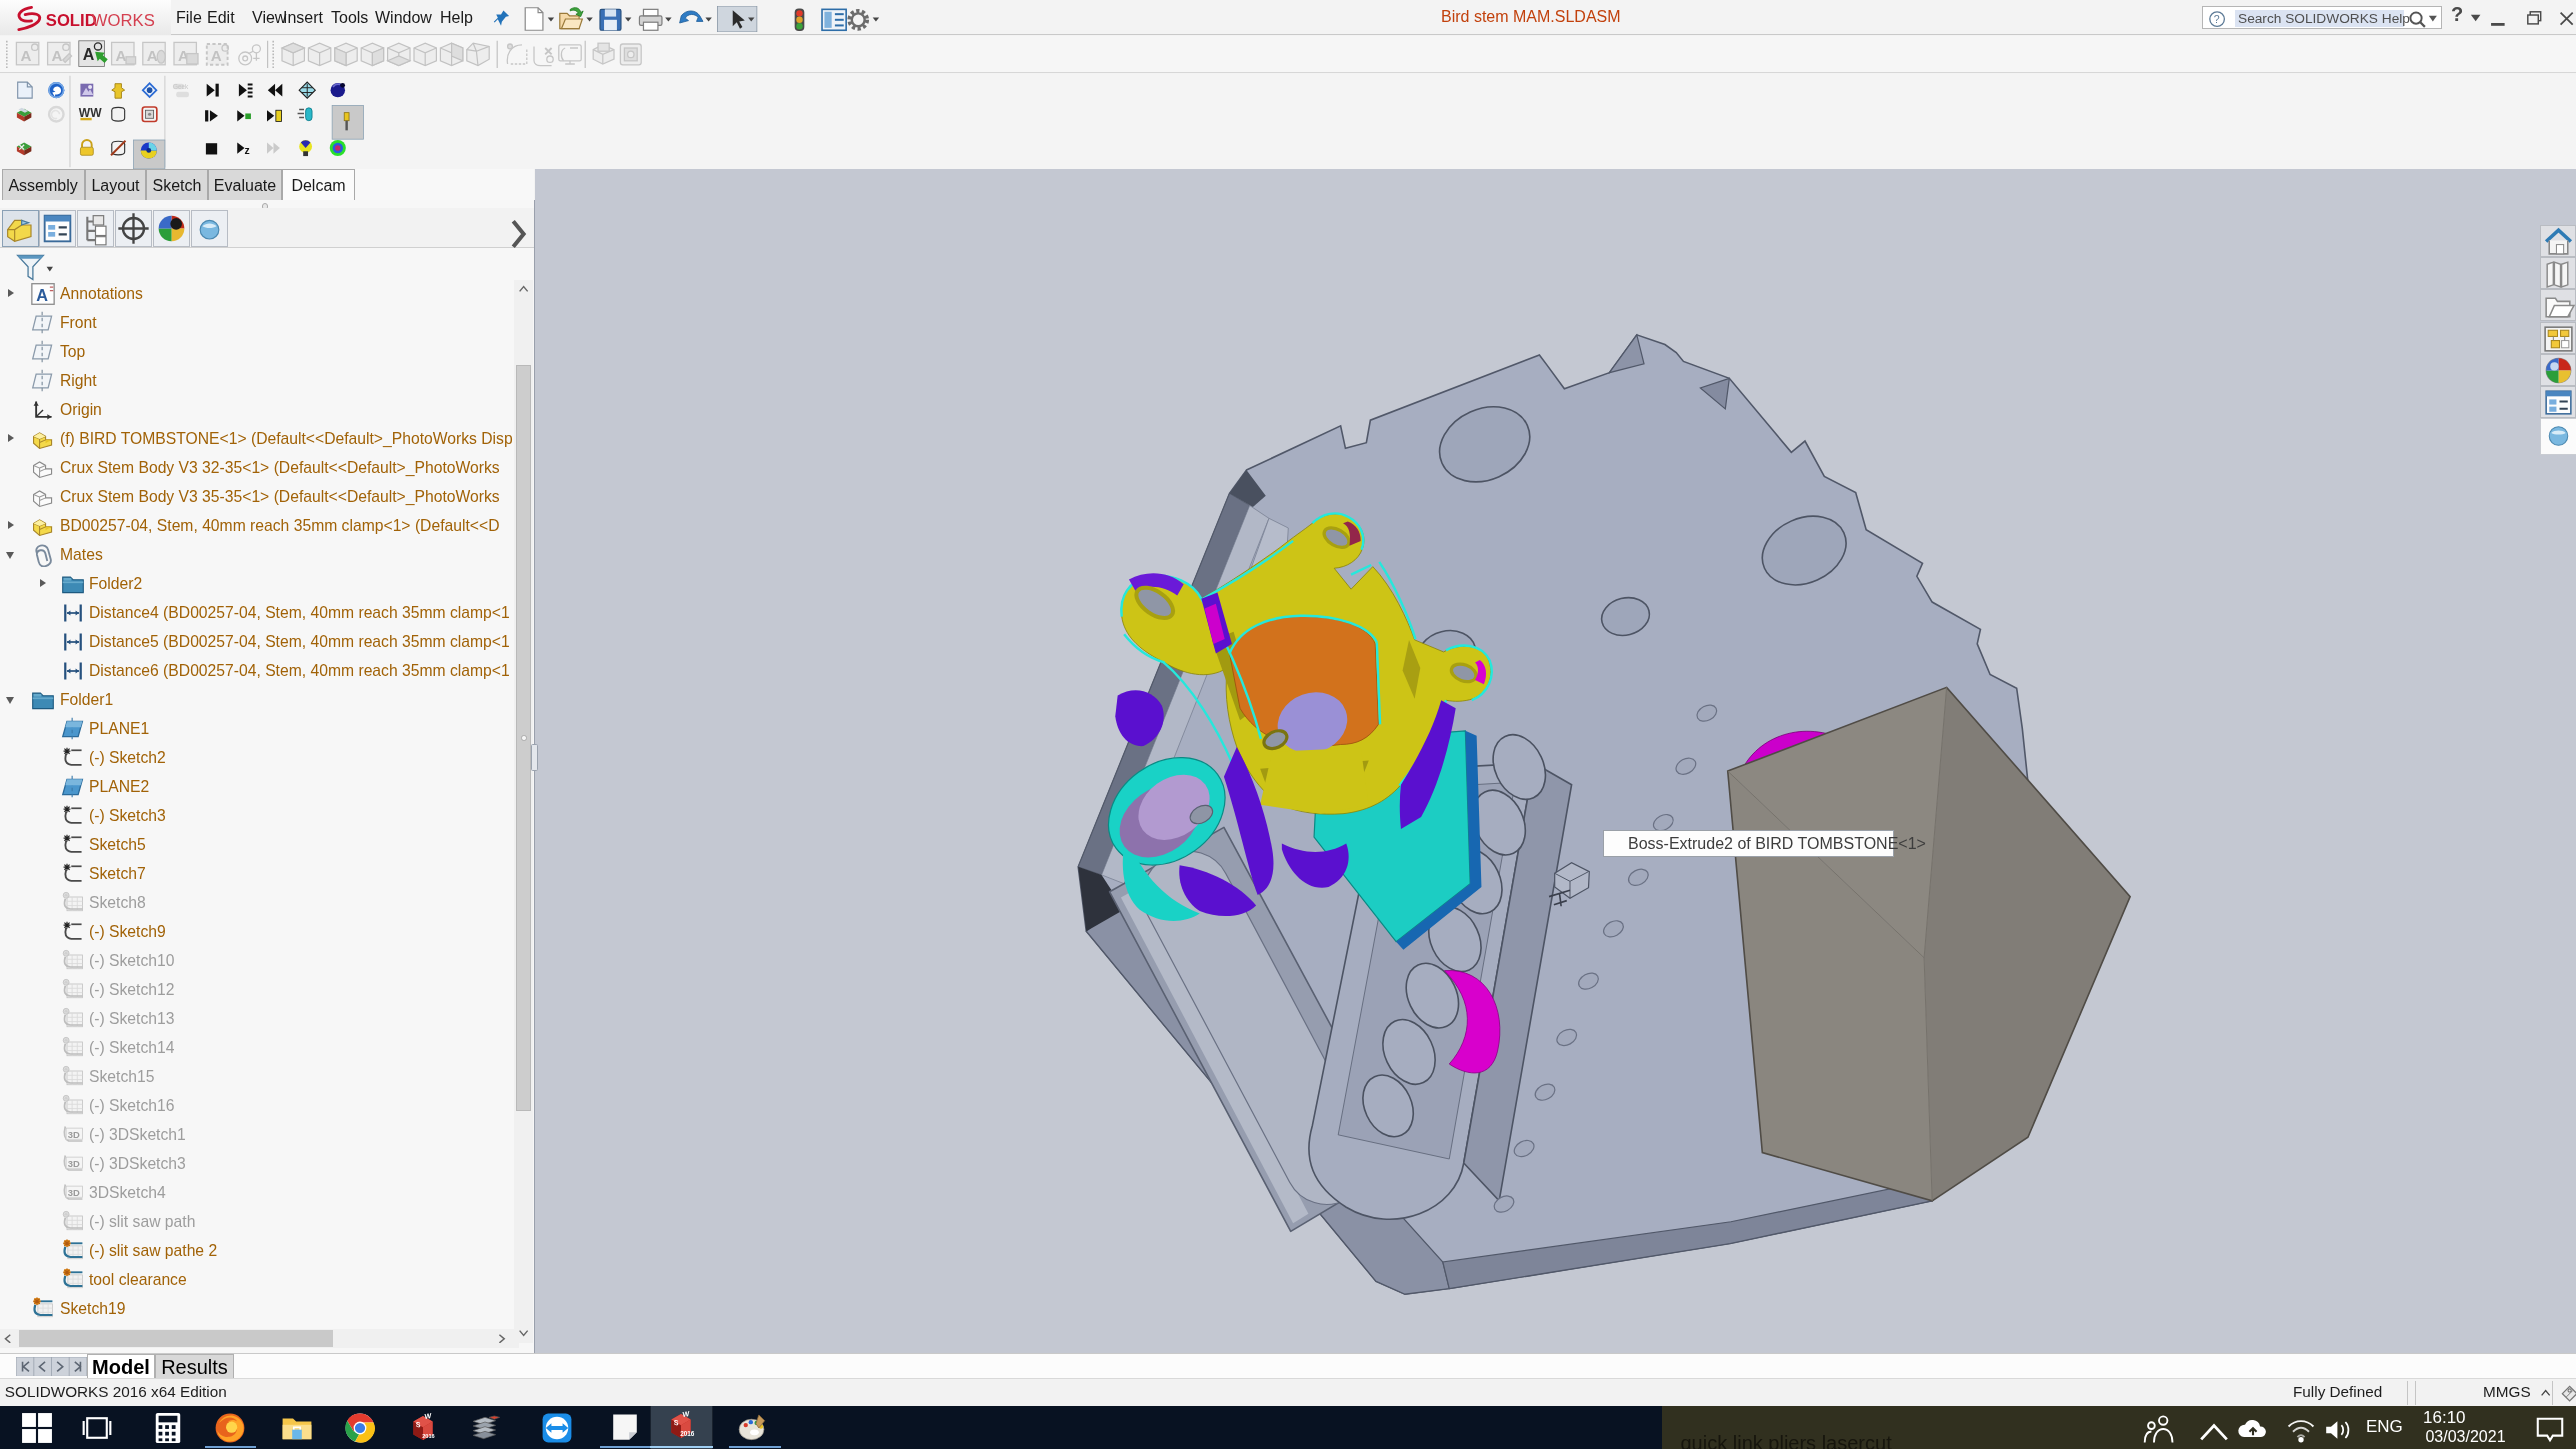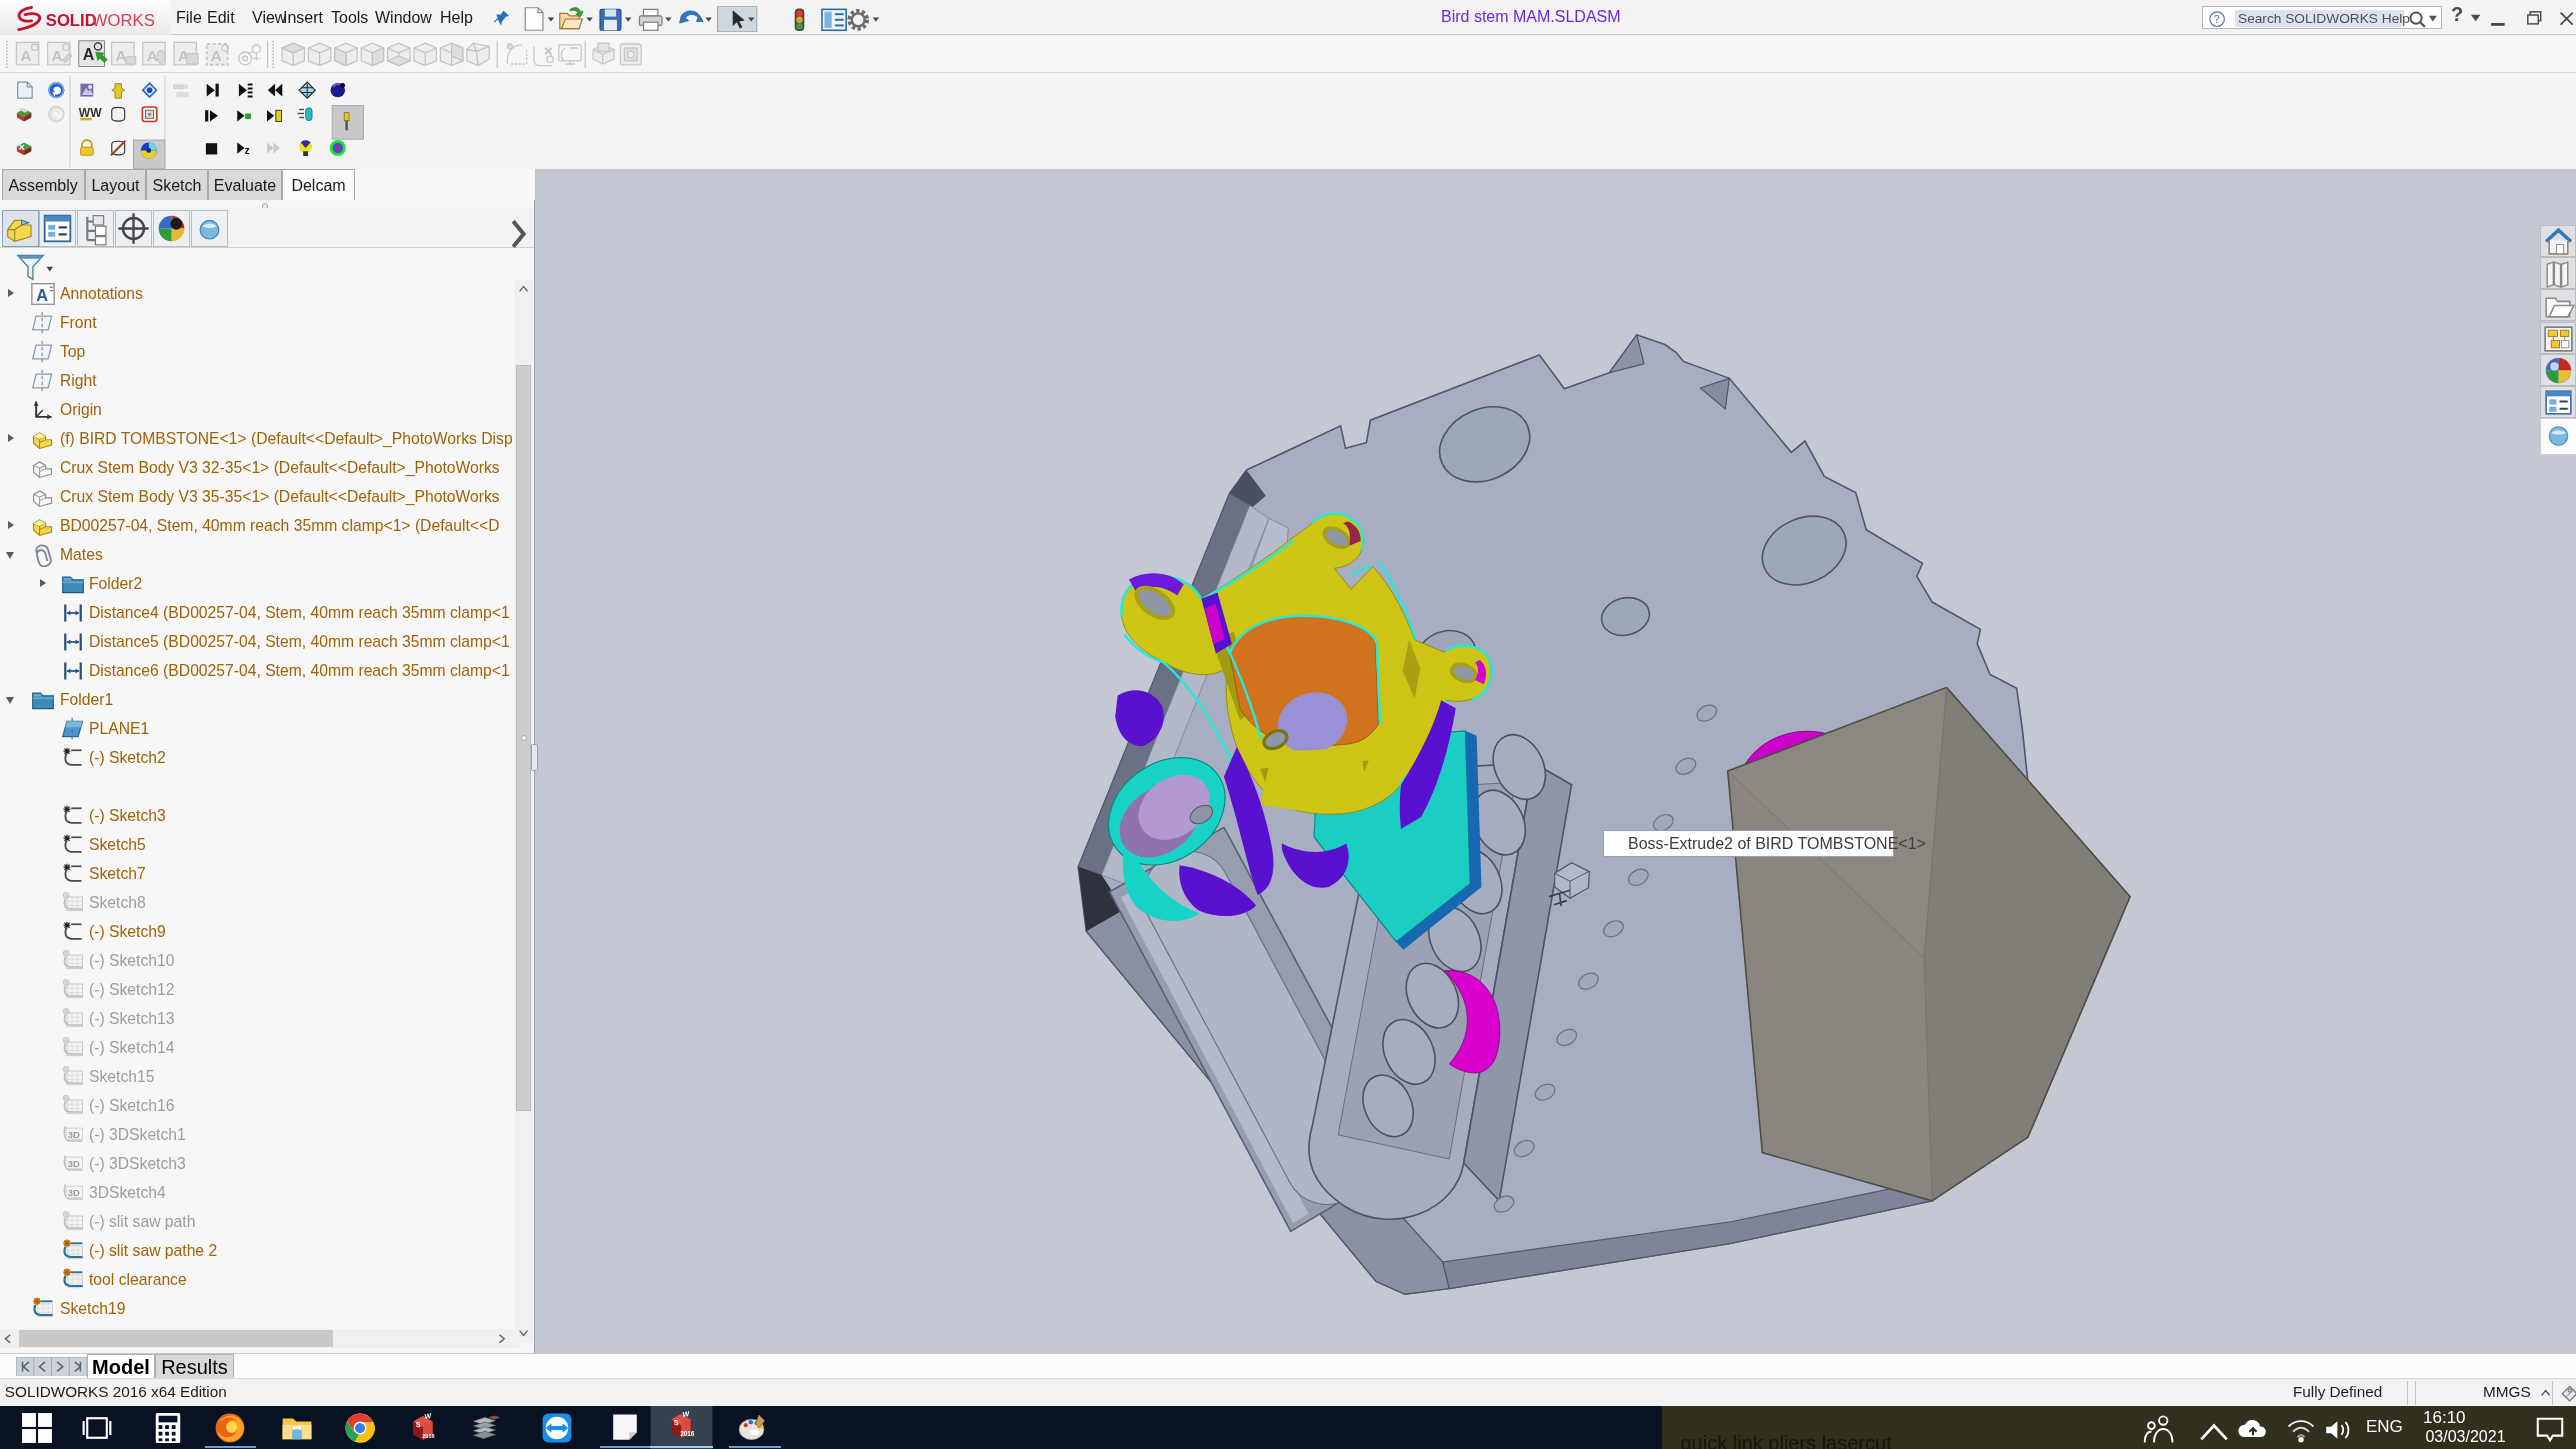--- a/index.html
+++ b/index.html
@@ -3,21 +3,21 @@
 <meta charset="utf-8">
 <style>
 *{margin:0;padding:0;box-sizing:border-box}
 html,body{width:2576px;height:1449px;overflow:hidden}
 body{font-family:"Liberation Sans",sans-serif;position:relative;background:#f3f3f3}
 .abs{position:absolute}
 
 #titlebar{position:absolute;left:0;top:0;width:2576px;height:35px;background:#f3f3f3;border-bottom:0.8px solid #c9c9c9}
 #logo{position:absolute;left:0;top:0;width:171px;height:35px;background:linear-gradient(180deg,#fdfdfd,#e9e9e9)}
 .menu{position:absolute;top:0;height:35px;line-height:35px;font-size:16px;color:#1a1a1a}
-#wtitle{position:absolute;left:1441px;top:0;height:35px;line-height:34px;font-size:16px;color:#6d28d9}
+#wtitle{position:absolute;left:1441px;top:0;height:35px;line-height:34px;font-size:16px;color:#c2410c}
 
 #search{position:absolute;left:2202px;top:6.4px;width:240px;height:23px;background:#fff;border:0.8px solid #b5b5b5}
 
 #row2{position:absolute;left:0;top:36px;width:2576px;height:37px;background:#f6f6f6;border-bottom:0.8px solid #d7d7d7}
 
 #cmdmgr{position:absolute;left:0;top:74px;width:2576px;height:95px;background:#f4f4f4}
 
 #rtabs{position:absolute;left:0;top:169px;width:534px;height:31px;background:#f8f8f8}
 .rtab{position:absolute;top:0;height:31px;line-height:31px;text-align:center;font-size:16px;color:#1a1a1a;background:#d9d9d9;border:0.8px solid #a9a9a9;border-bottom:none}
 .rtab.act{background:#fbfbfb;font-weight:normal;border-bottom:none}
@@ -840,20 +840,26 @@
           <use href="#s-plb"></use>
         </svg>
         <span class="tx">PLANE1</span>
       </div>
     <div class="tr l1" style="--n:16">
         <svg class="ic" width="24" height="24" viewBox="0 0 28 28">
           <use href="#s-sk"></use>
         </svg>
         <span class="tx">(-) Sketch2</span>
       </div>
+    <div class="tr l1" style="--n:17">
+        <svg class="ic" width="24" height="24" viewBox="0 0 28 28">
+          <use href="#s-plb"></use>
+        </svg>
+        <span class="tx">PLANE2</span>
+      </div>
     <div class="tr l1" style="--n:18">
         <svg class="ic" width="24" height="24" viewBox="0 0 28 28">
           <use href="#s-sk"></use>
         </svg>
         <span class="tx">(-) Sketch3</span>
       </div>
     <div class="tr l1" style="--n:19">
         <svg class="ic" width="24" height="24" viewBox="0 0 28 28">
           <use href="#s-sk"></use>
         </svg>

